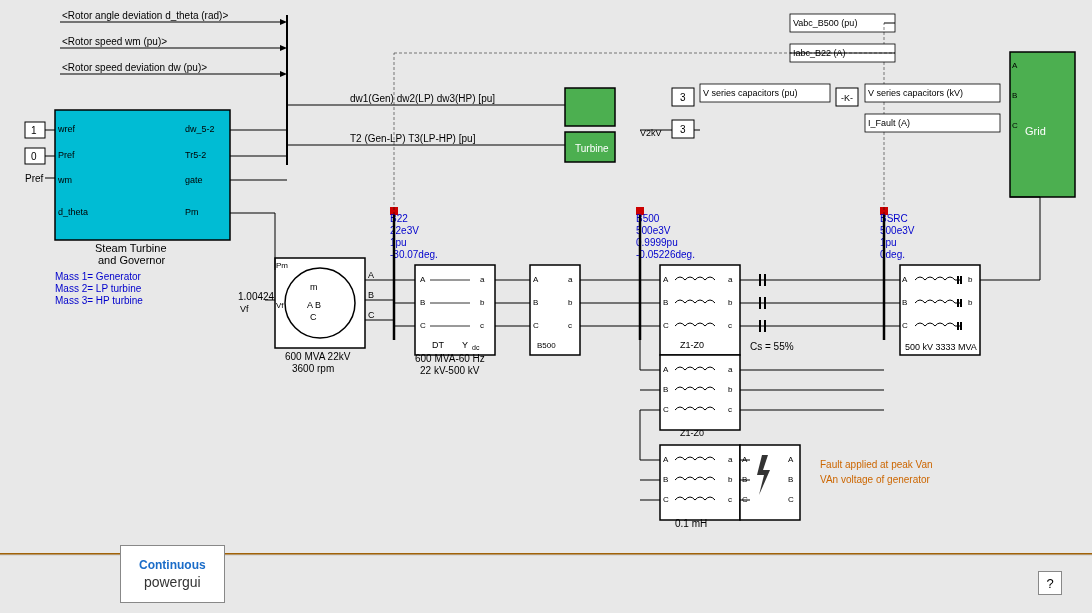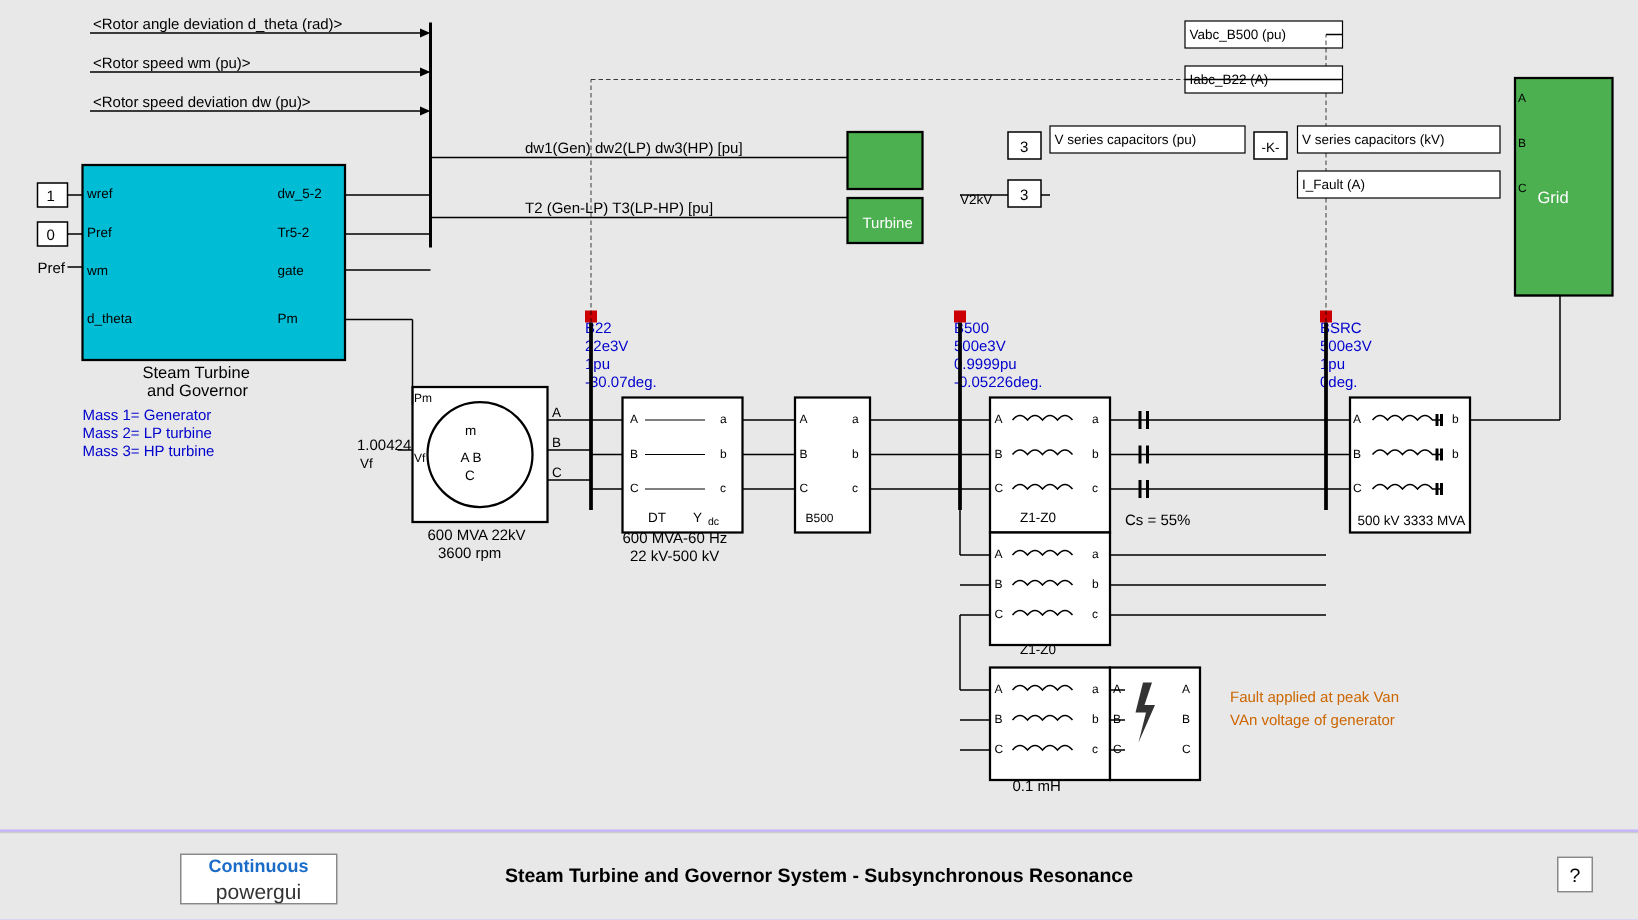--- a/index.html
+++ b/index.html
@@ -10,33 +10,33 @@
       width: 1092px;
       height: 613px;
       overflow: hidden;
       position: relative;
     }
     .diagram-area {
       position: absolute;
       top: 0; left: 0;
       width: 1092px;
       height: 613px;
-      background: #c4b5fd;
+      background: #a16207;
     }
     
     .diagram-svg {
       position: absolute;
       top: 0; left: 0;
       width: 1092px;
       height: 613px;
     }
     .powergui-box {
       border: 1px solid #888;
       background: white;
-      padding: 0 18px;
+      padding: 12px 18px;
       text-align: center;
       cursor: pointer;
       position: absolute;
       bottom: 10px;
       left: 120px;
     }
     .powergui-label {
       color: #1a6cc8;
       font-size: 12px;
       font-weight: bold;
@@ -388,18 +388,17 @@
 
     <rect x="0" y="555" width="1092" height="58" fill="#e8e8e8" stroke="none"></rect>
     <line x1="0" y1="555" x2="1092" y2="555" stroke="#ccc" stroke-width="1"></line>
   </svg>
 
   <div class="powergui-box">
     <div class="powergui-label">Continuous</div>
     <div class="powergui-sub">powergui</div>
   </div>
 
-  <div class="title-text">Steam Turbine and Governor System - Subsynchronous Resonance</div>
 
   <div class="help-box">
     <span>?</span>
   </div>
 </div>
 
 </body></html>

